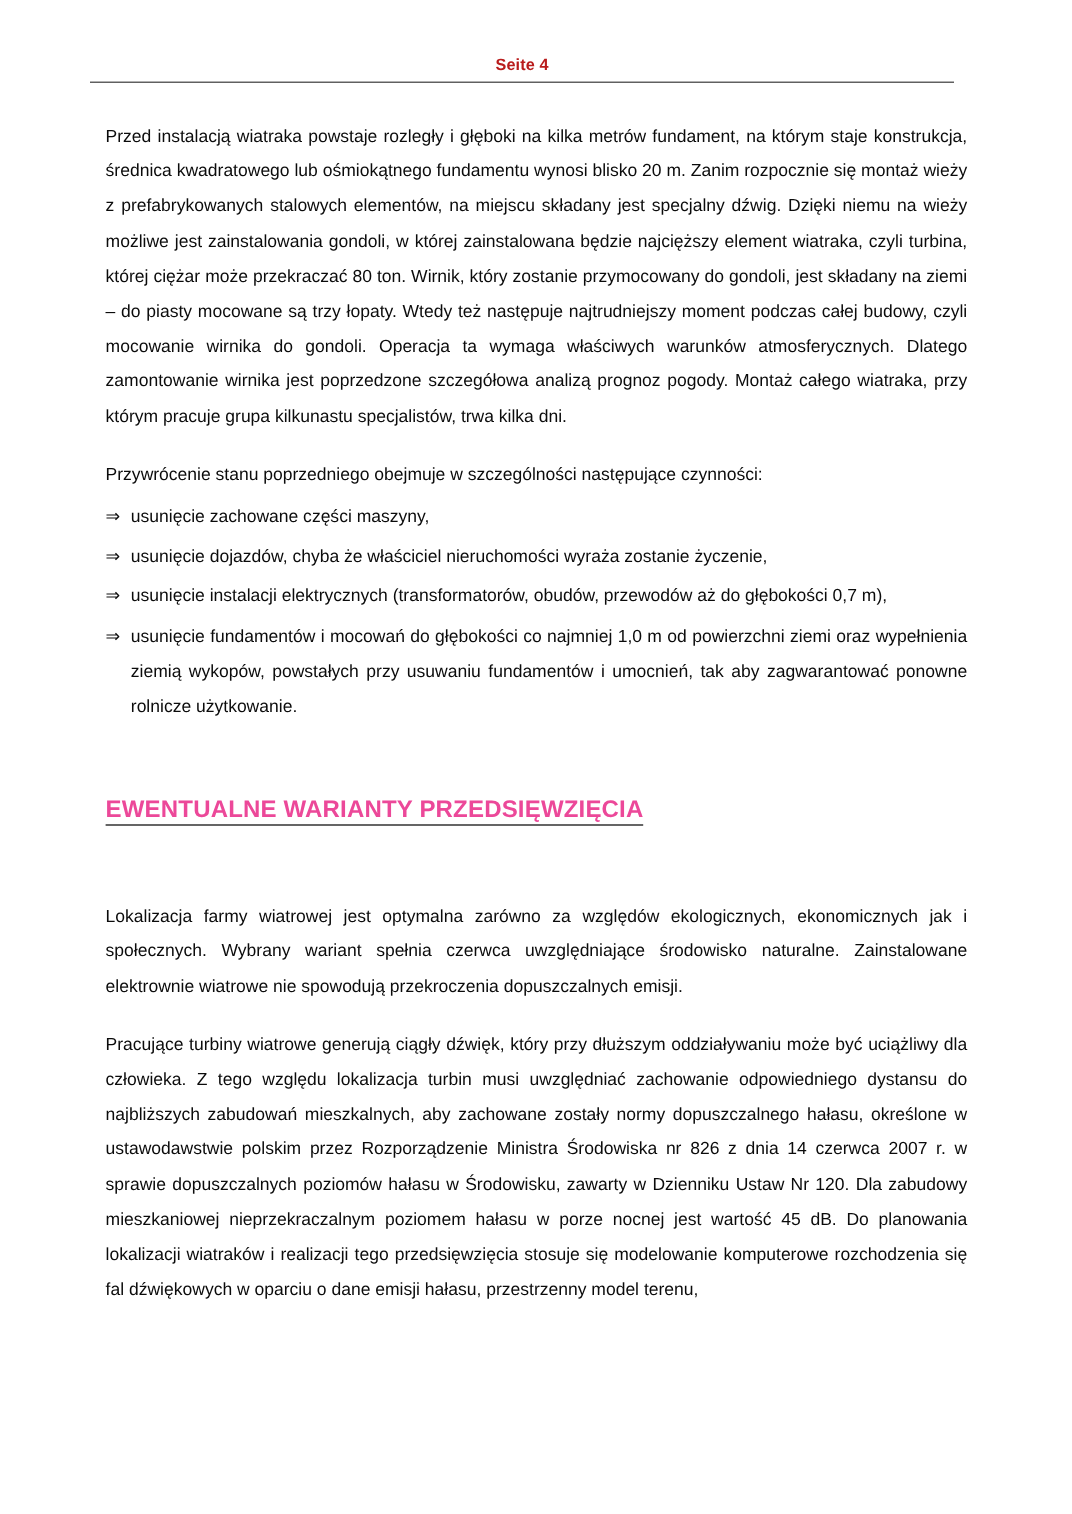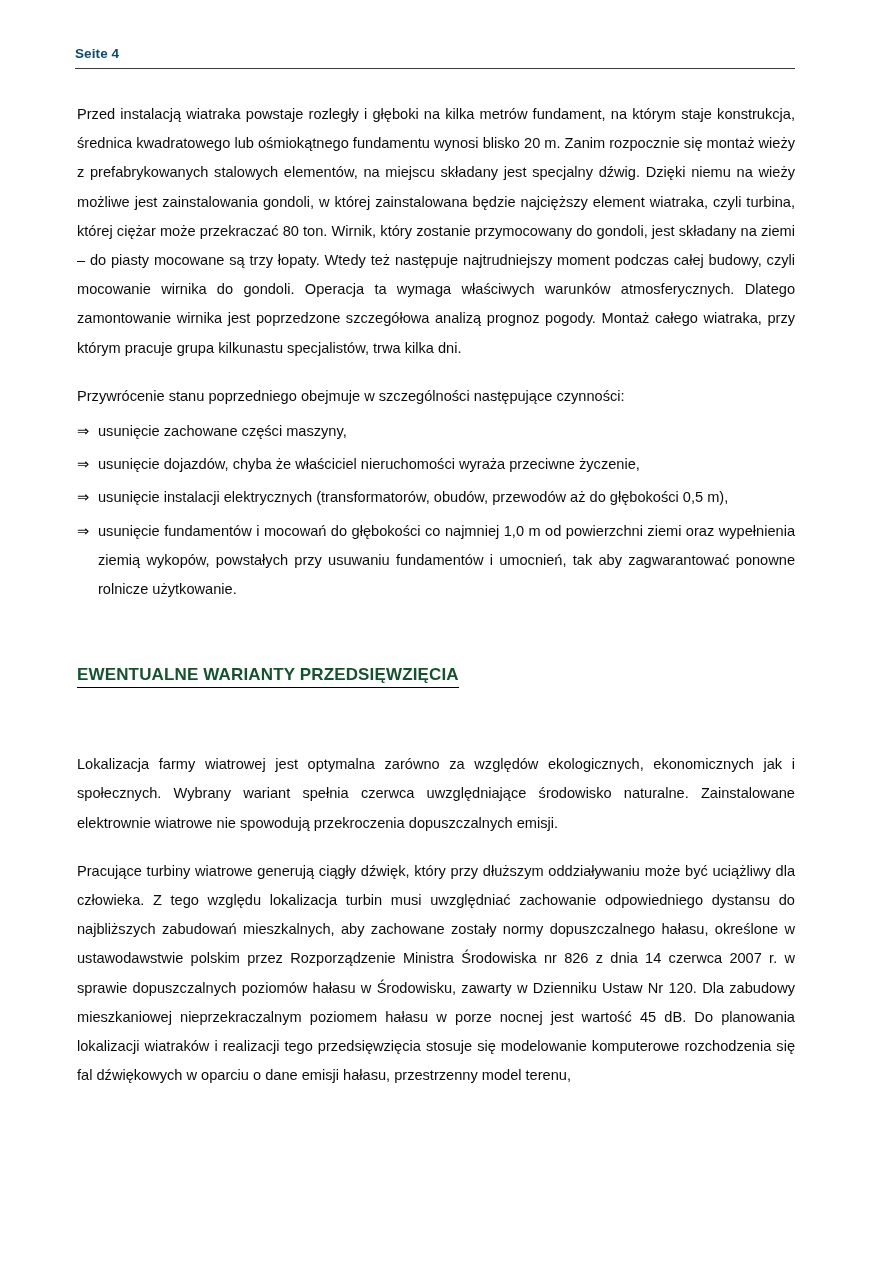--- a/index.html
+++ b/index.html
@@ -24,39 +24,39 @@
 
   
   .header {
     position: absolute;
     left: 75px;
     top: 46px;
     width: 720px;
   }
 
   .header-title {
-    text-align: left;
+    text-align: center;
     font-size: 13.5px;
     font-weight: bold;
     letter-spacing: 0.1px;
     line-height: 16px;
-    color: #0c4a6e;
+    color: #b91c1c;
   }
 
   .header-rule {
     margin-top: 6px;
     height: 1px;
     background: #3a3a3a;
     width: 100%;
   }
 
   
   .content {
     position: absolute;
-    left: 77px;
+    left: 88px;
     top: 100px;
     width: 718px;
   }
 
   p.para {
     margin: 0 0 19px 0;
     font-size: 14.6px;
     line-height: 29.2px;
     text-align: justify;
     text-justify: inter-word;
@@ -91,25 +91,25 @@
     left: 0;
     top: 0;
     font-size: 14.6px;
     line-height: 29.2px;
     color: #0b0b0b;
   }
 
   
   .section-heading {
     margin: 38px 0 0 0;
-    font-size: 17px;
+    font-size: 20px;
     font-weight: bold;
     letter-spacing: 0.15px;
     line-height: 22px;
-    color: #14532d;
+    color: #ec4899;
     display: inline-block;
     border-bottom: 1.6px solid #000000;
     padding-bottom: 1px;
   }
 
   .heading-block {
     margin-bottom: 62px;
   }
 </style>
 </head>
@@ -128,25 +128,25 @@
 
     <p class="para lead-in">Przywrócenie stanu poprzedniego obejmuje w szczególności następujące czynności:</p>
 
     <ul class="arrow-list">
       <li>
         <span class="arrow-marker">⇒</span>
         <span>usunięcie zachowane części maszyny,</span>
       </li>
       <li>
         <span class="arrow-marker">⇒</span>
-        <span>usunięcie dojazdów, chyba że właściciel nieruchomości wyraża przeciwne życzenie,</span>
+        <span>usunięcie dojazdów, chyba że właściciel nieruchomości wyraża zostanie życzenie,</span>
       </li>
       <li>
         <span class="arrow-marker">⇒</span>
-        <span>usunięcie instalacji elektrycznych (transformatorów, obudów, przewodów aż do głębokości 0,5 m),</span>
+        <span>usunięcie instalacji elektrycznych (transformatorów, obudów, przewodów aż do głębokości 0,7 m),</span>
       </li>
       <li>
         <span class="arrow-marker">⇒</span>
         <span>usunięcie fundamentów i mocowań do głębokości co najmniej 1,0 m od powierzchni ziemi oraz wypełnienia ziemią wykopów, powstałych przy usuwaniu fundamentów i umocnień, tak aby zagwarantować ponowne rolnicze użytkowanie.</span>
       </li>
     </ul>
 
     <div class="heading-block">
       <div class="section-heading">EWENTUALNE WARIANTY PRZEDSIĘWZIĘCIA</div>
     </div>

